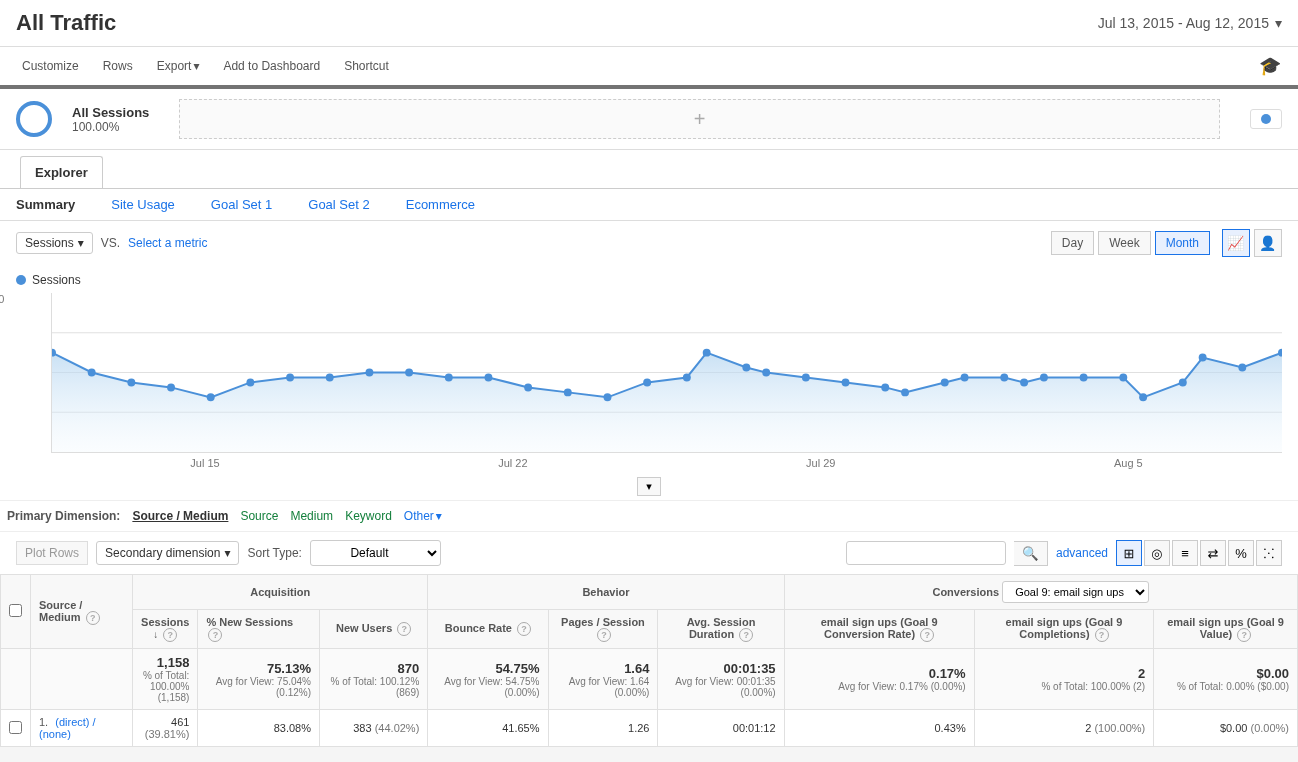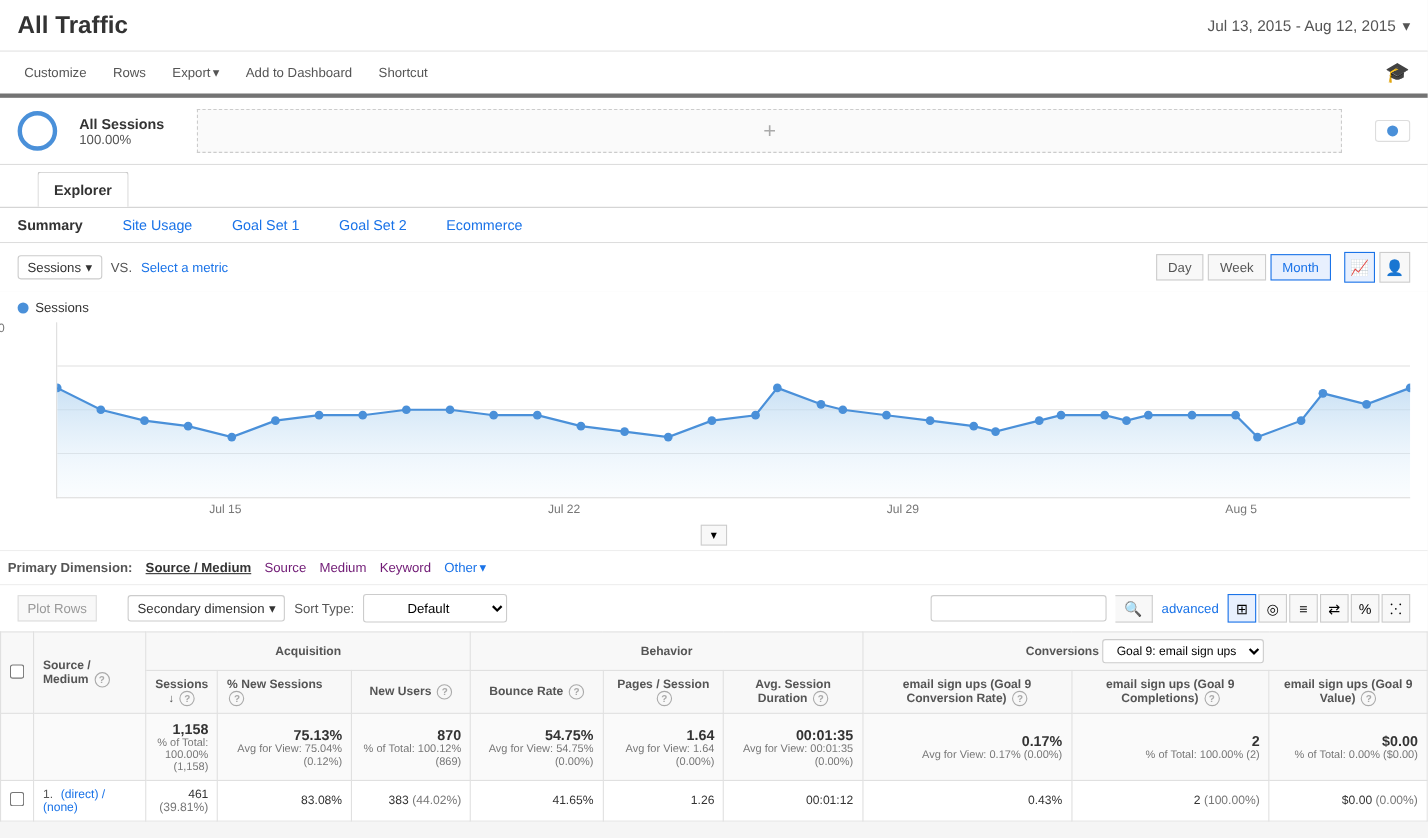--- a/index.html
+++ b/index.html
@@ -36,21 +36,21 @@
     .segment-info { font-size: 12px; }
     .segment-name { font-weight: bold; font-size: 13px; }
     .segment-pct { color: #555; }
     .segment-legend {
       display: flex; align-items: center; gap: 6px;
       background: #fff; border: 1px solid #ddd; border-radius: 3px; padding: 4px 10px;
     }
     .legend-dot { width: 10px; height: 10px; border-radius: 50%; background: #4a90d9; }
 
     .explorer-tab-wrap {
-      background: #fff; border-bottom: 1px solid #ccc; padding: 0 34px;
+      background: #fff; border-bottom: 1px solid #ccc; padding: 0 20px;
     }
     .explorer-tab {
       display: inline-block; padding: 8px 14px; font-size: 13px;
       border: 1px solid #ccc; border-bottom: none; background: #fff;
       margin-top: 6px; cursor: pointer; border-radius: 3px 3px 0 0;
       font-weight: bold; color: #333;
     }
 
     .sub-tabs {
       display: flex; align-items: center; gap: 36px;
@@ -113,35 +113,35 @@
     }
     .scroll-btn {
       border: 1px solid #ccc; background: #f8f8f8; padding: 2px 8px; cursor: pointer; font-size: 11px;
     }
 
     .primary-dimension-bar {
       display: flex; align-items: center; gap: 12px;
       padding: 8px 7px; background: #fff; border-top: 1px solid #eee;
     }
     .primary-label { font-size: 12px; font-weight: bold; color: #555; }
-    .dim-link { color: #701a75; font-size: 12px; cursor: pointer; }
+    .dim-link { color: #15803d; font-size: 12px; cursor: pointer; }
     .dim-link.active { color: #333; font-weight: bold; text-decoration: underline; cursor: default; }
     .other-dropdown { display: flex; align-items: center; gap: 2px; color: #1a73e8; cursor: pointer; font-size: 12px; }
 
     .table-controls {
       display: flex; align-items: center; gap: 8px;
       padding: 8px 16px; background: #fff; border-top: 1px solid #eee;
     }
     .plot-rows-btn {
       font-size: 12px; color: #999; border: 1px solid #ddd; padding: 4px 8px;
       background: #f8f8f8; cursor: not-allowed;
     }
     .sec-dimension-dropdown {
       border: 1px solid #ccc; padding: 4px 8px; font-size: 12px; background: #fff;
-      cursor: pointer; border-radius: 3px; display: flex; align-items: flex-end; gap: 4px; margin-left: 20px;
+      cursor: pointer; border-radius: 3px; display: flex; align-items: flex-end; gap: 4px;
     }
     .sort-label { font-size: 12px; color: #555; }
     .sort-dropdown {
       border: 1px solid #ccc; padding: 4px 8px; font-size: 12px; background: #fff;
       cursor: pointer; border-radius: 3px; text-align: center;
     }
     .search-box {
       margin-left: auto; border: 1px solid #ccc; padding: 4px 8px; font-size: 12px;
       width: 160px; border-radius: 3px;
     }

